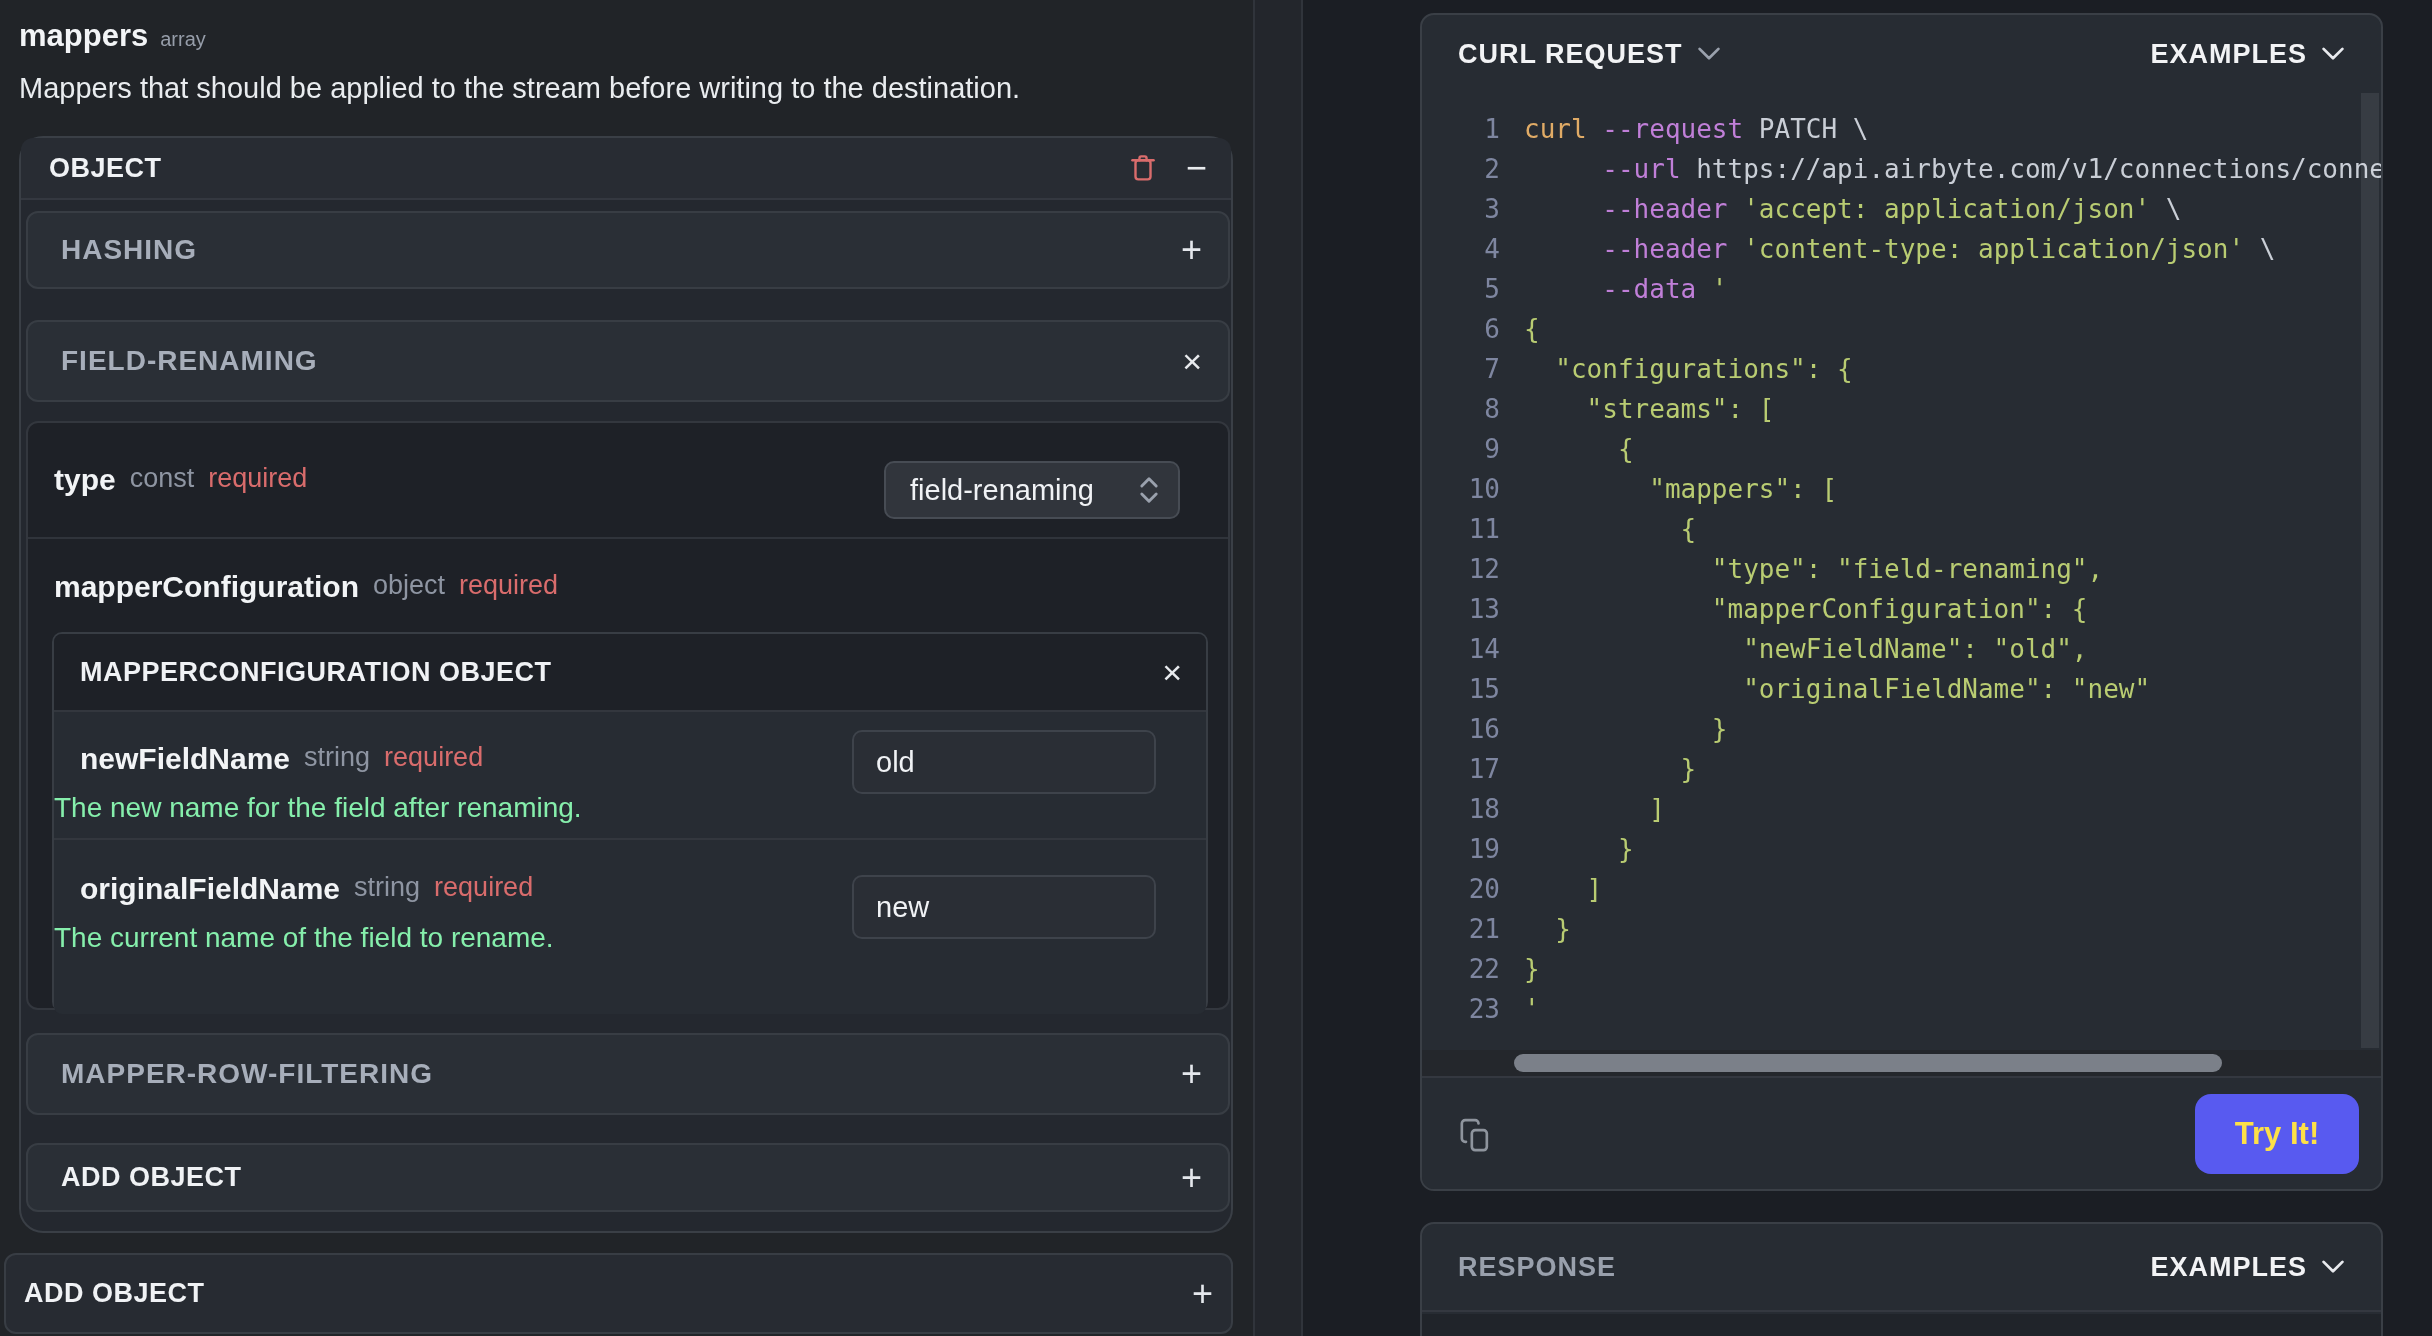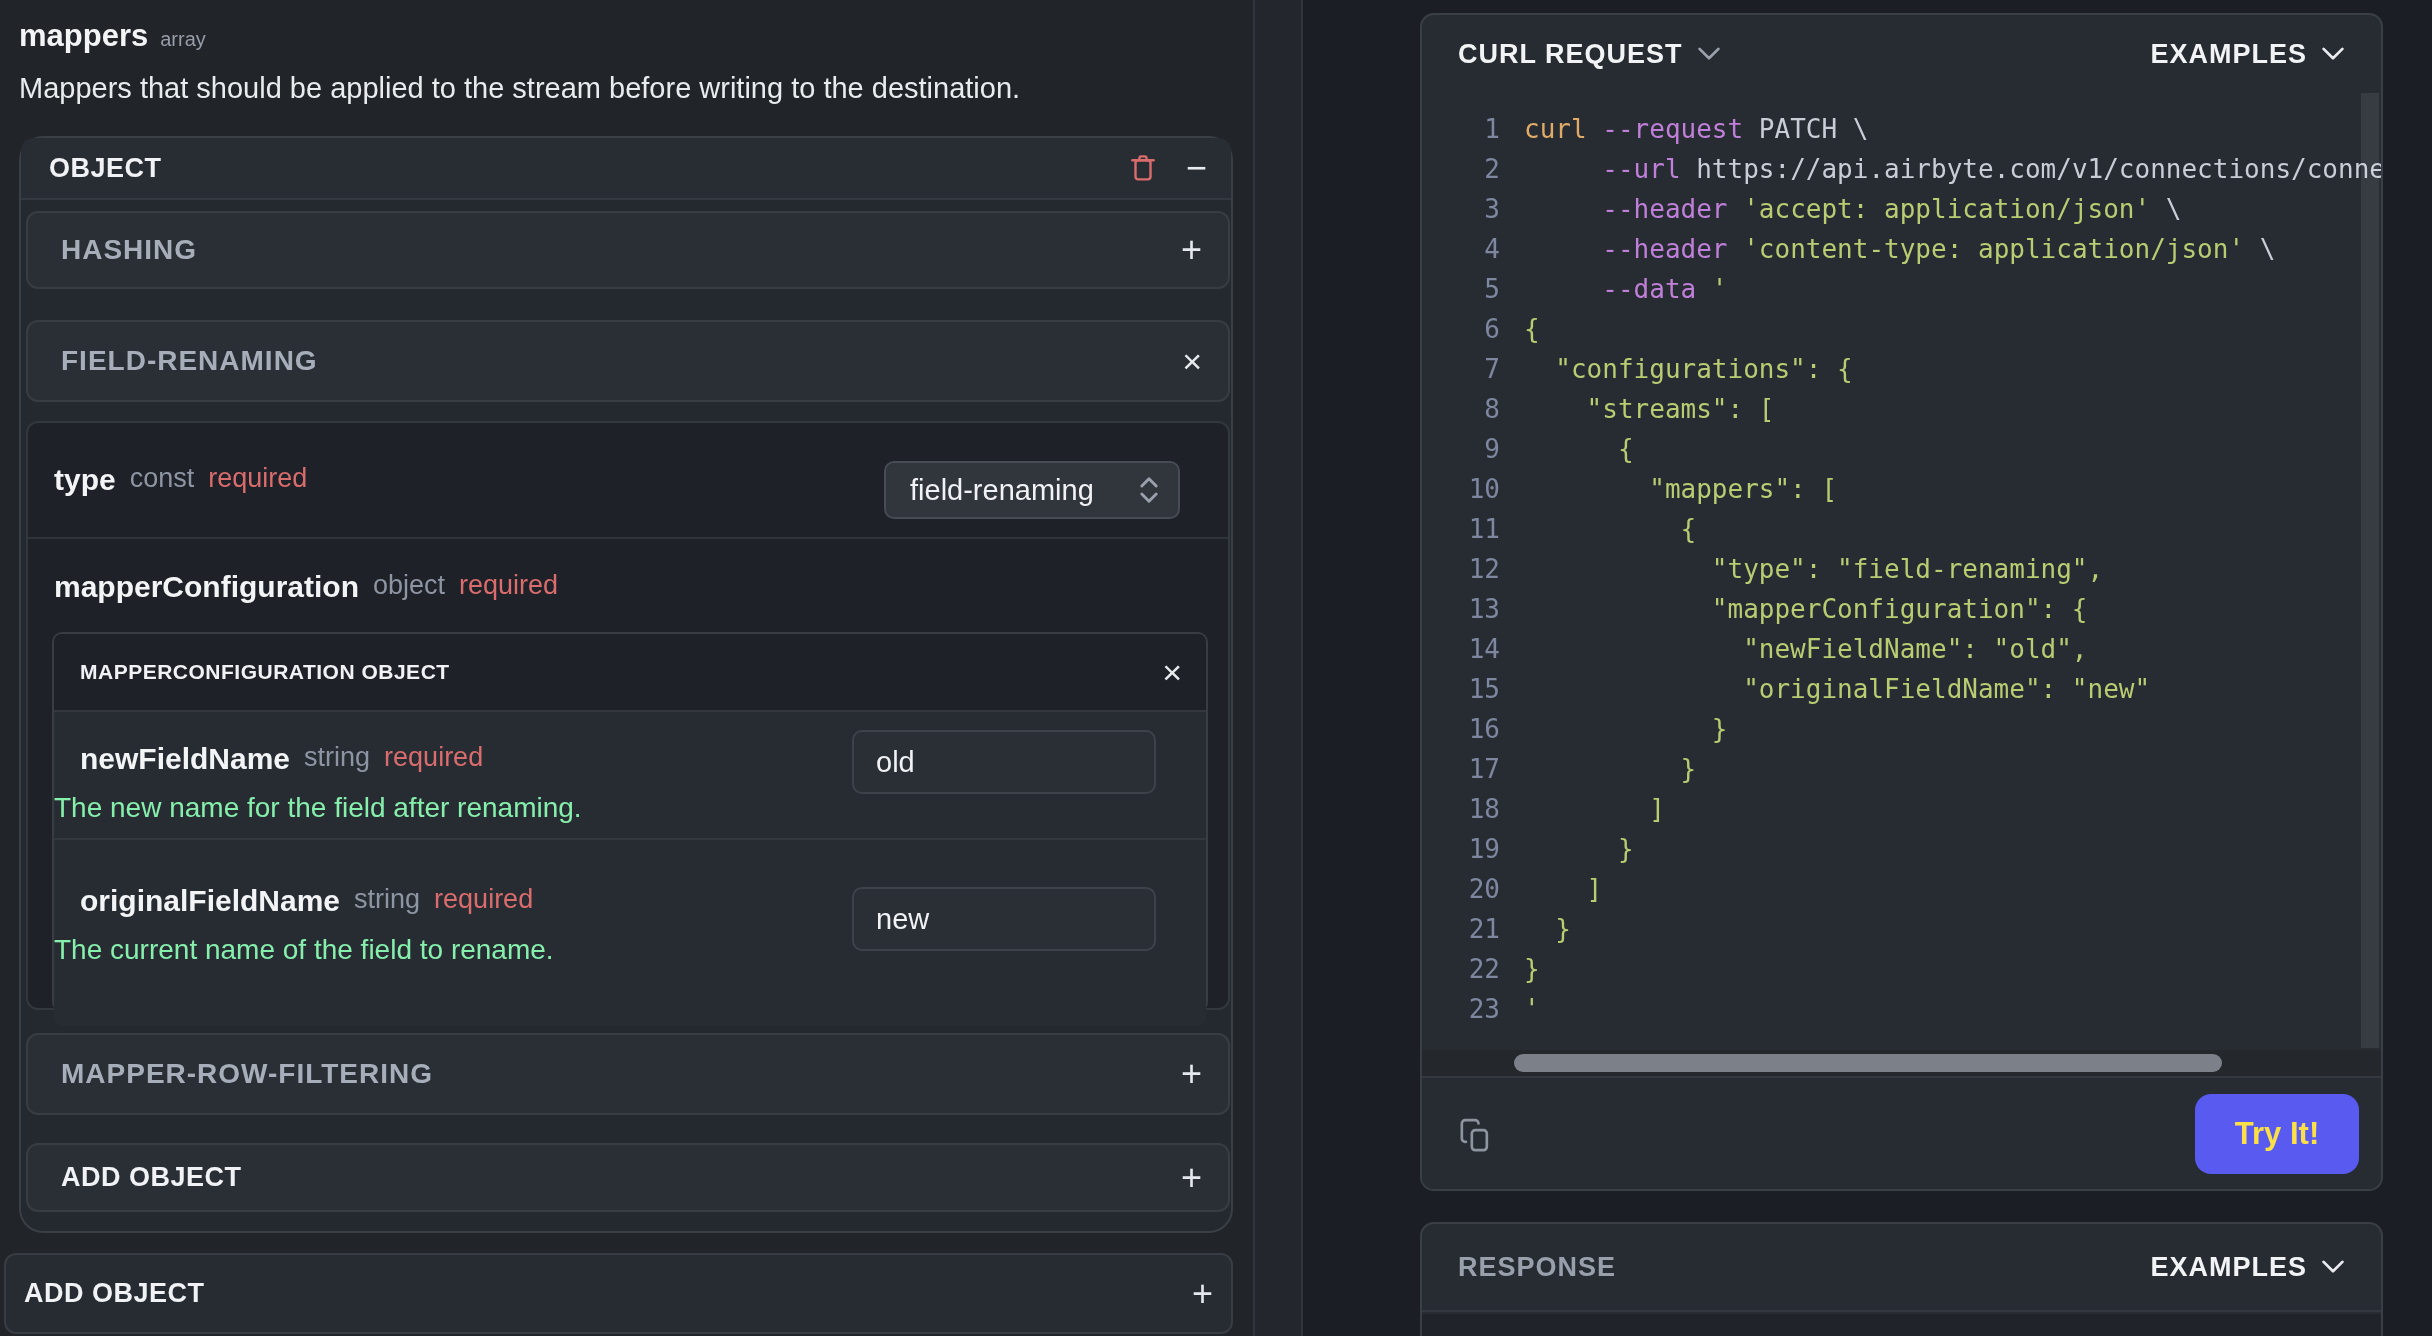--- a/index.html
+++ b/index.html
@@ -49,25 +49,25 @@
             display:flex; align-items:center; cursor:pointer; }
   .select .sel-value { margin-left:24px; font-size:29px; color:#f0f2f5; }
   .select .sel-chevrons { margin-left:auto; margin-right:16px; display:flex; }
   .mc-label-row { position:absolute; left:0; top:118px; width:100%; height:91px; display:flex; align-items:center; }
 
   .nested-card { position:absolute; left:24px; top:209px; width:1156px; height:380px;
                  border:2px solid #383d44; border-radius:10px; background:#272c33; }
   .nested-header { position:absolute; left:0; top:0; width:100%; height:78px; background:#1e2127;
                    border-bottom:2px solid #33373e; border-radius:8px 8px 0 0;
                    display:flex; align-items:center; }
-  .nested-header .nh-label { margin-left:26px; font-size:21px; font-weight:bold; letter-spacing:.5px; color:#f0f2f5; }
+  .nested-header .nh-label { margin-left:26px; font-size:27px; font-weight:bold; letter-spacing:.5px; color:#f0f2f5; }
   .nested-header .nh-close { margin-left:auto; margin-right:24px; }
   .field-row { position:absolute; left:0; width:100%; background:#272c33; }
   .field-row-1 { top:78px;  height:128px; border-bottom:2px solid #33373e; }
-  .field-row-2 { top:220px; height:172px; border-radius:0 0 8px 8px; }
+  .field-row-2 { top:208px; height:172px; border-radius:0 0 8px 8px; }
   .field-row .kv { margin-left:26px; margin-top:30px; }
   .field-desc { margin-top:16px; font-size:28px; color:#86efac; }
   .text-input { position:absolute; right:50px; top:18px; width:304px; height:64px;
                 background:#2a2e35; border:2px solid #3e434b; border-radius:10px;
                 color:#f0f2f5; font-size:29px; padding-left:22px;
                 font-family:"Liberation Sans", sans-serif; }
   .field-row-2 .text-input { top:33px; }
 
   .add-object-outer { position:absolute; left:4px; top:1253px; width:1229px; height:81px;
                       background:#272b32; border:2px solid #383d44; border-radius:12px;

